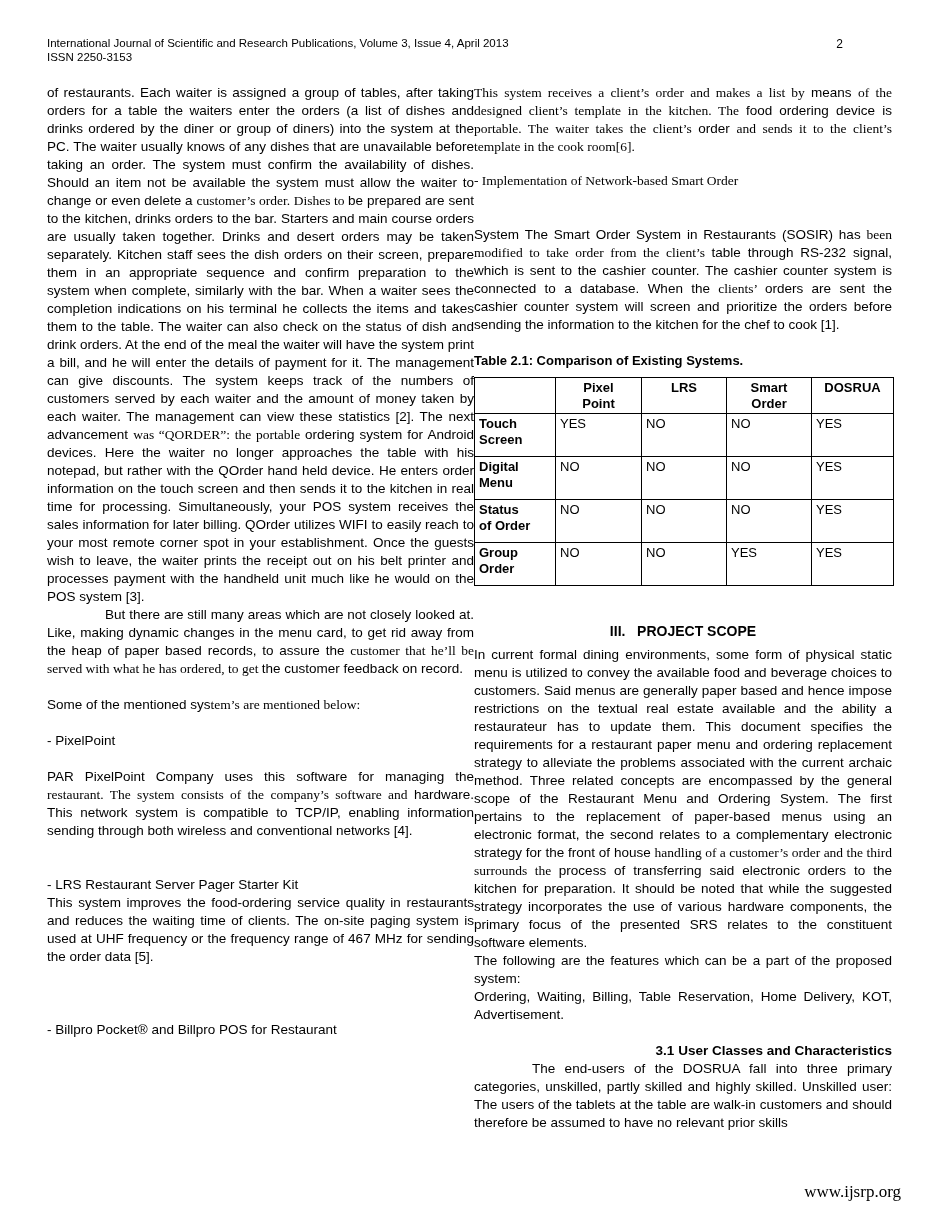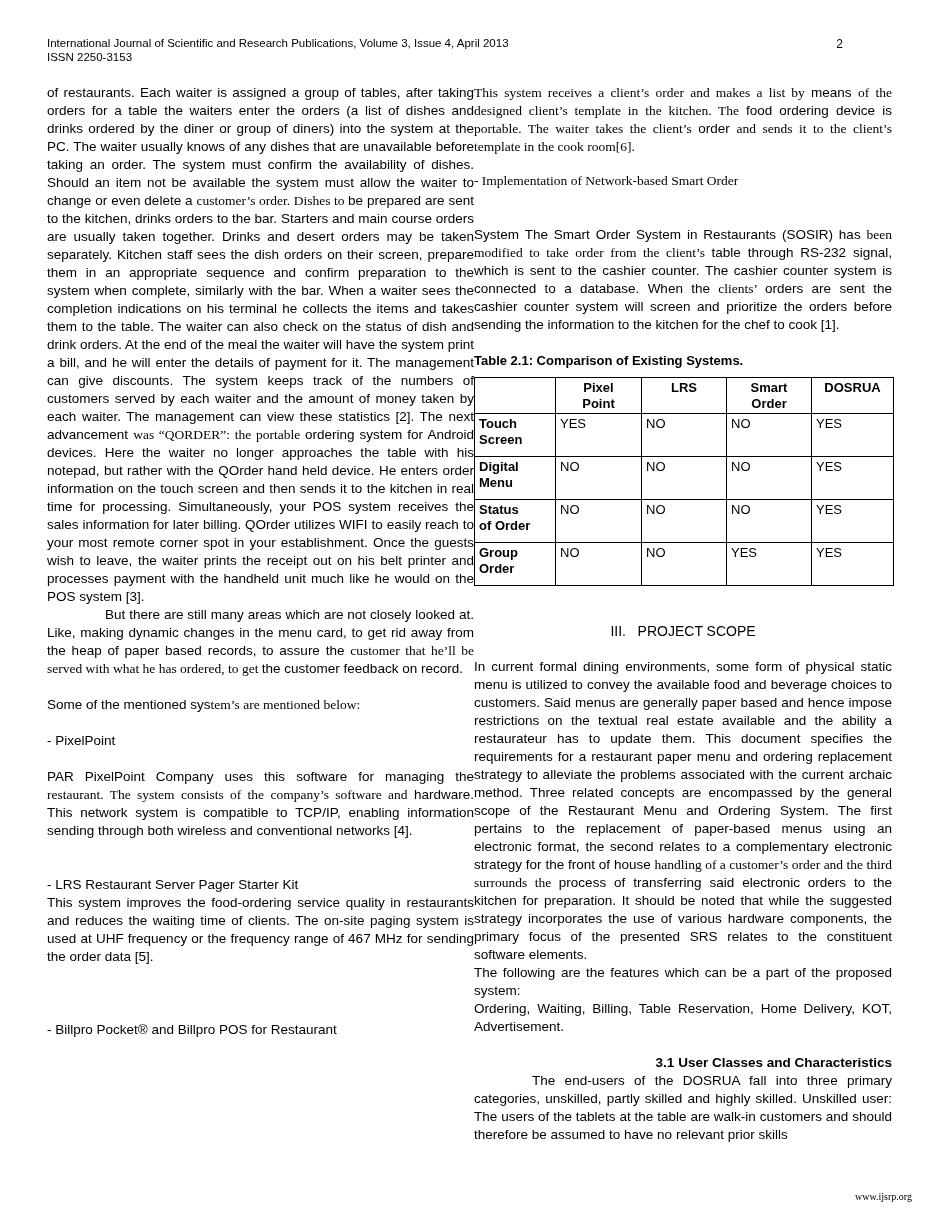--- a/index.html
+++ b/index.html
@@ -12,33 +12,33 @@
     position:absolute; top:36px; left:47px; right:47px;
     font-size:11.5px; line-height:14px;
   }
   .page-header .pageno { position:absolute; right:62px; top:1px; font-size:12px; }
   .cols { position:absolute; top:84px; left:47px; display:flex; }
   .col-left  { width:427px; }
   .col-right { width:418px; }
   .para { font-size:13.5px; line-height:18px; text-align:justify; }
   .label { text-align:left; }
   .indent { text-indent:58px; }
-  .sec-heading { text-align:center; font-size:14px; line-height:18px; margin-bottom:18px; }
+  .sec-heading { text-align:center; font-size:14px; line-height:18px; margin-bottom:6px;font-weight:bold; }
   .sub-heading { font-weight:bold; text-align:right; }
   .caption { font-weight:bold; font-size:13px; text-align:left; }
   table.cmp { border-collapse:collapse; margin-top:7px; table-layout:fixed; width:419px; }
   table.cmp th, table.cmp td {
     border:1px solid #000; font-size:13px; line-height:15.5px;
     padding:2px 4px 9px 4px; vertical-align:top; text-align:left; overflow:hidden;
   }
   table.cmp thead th { text-align:center; font-weight:bold; padding-bottom:2px; }
   table.cmp td.rowlabel { font-weight:bold; }
   .page-footer {
-    position:absolute; right:40px; bottom:30px;
-    font-family:"Liberation Serif", "DejaVu Serif", serif; font-size:10px;text-align:center;
+    position:absolute; right:51px; bottom:30px;
+    font-family:"Liberation Serif", "DejaVu Serif", serif; font-size:17px;text-align:center;
   }
 </style>
 </head>
 <body>
 
 <div class="page-header">
   <div>International Journal of Scientific and Research Publications, Volume 3, Issue 4, April 2013</div>
   <div>ISSN 2250-3153</div>
   <div class="pageno">2</div>
 </div>

